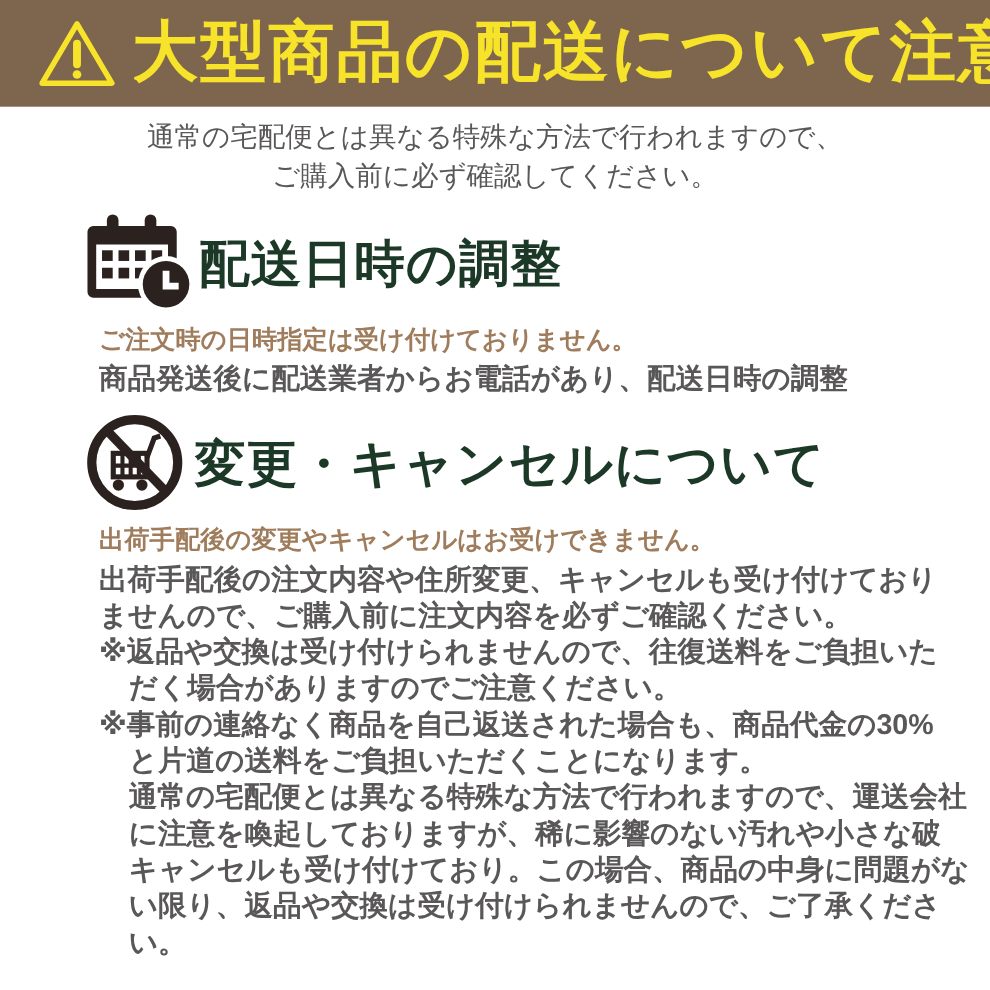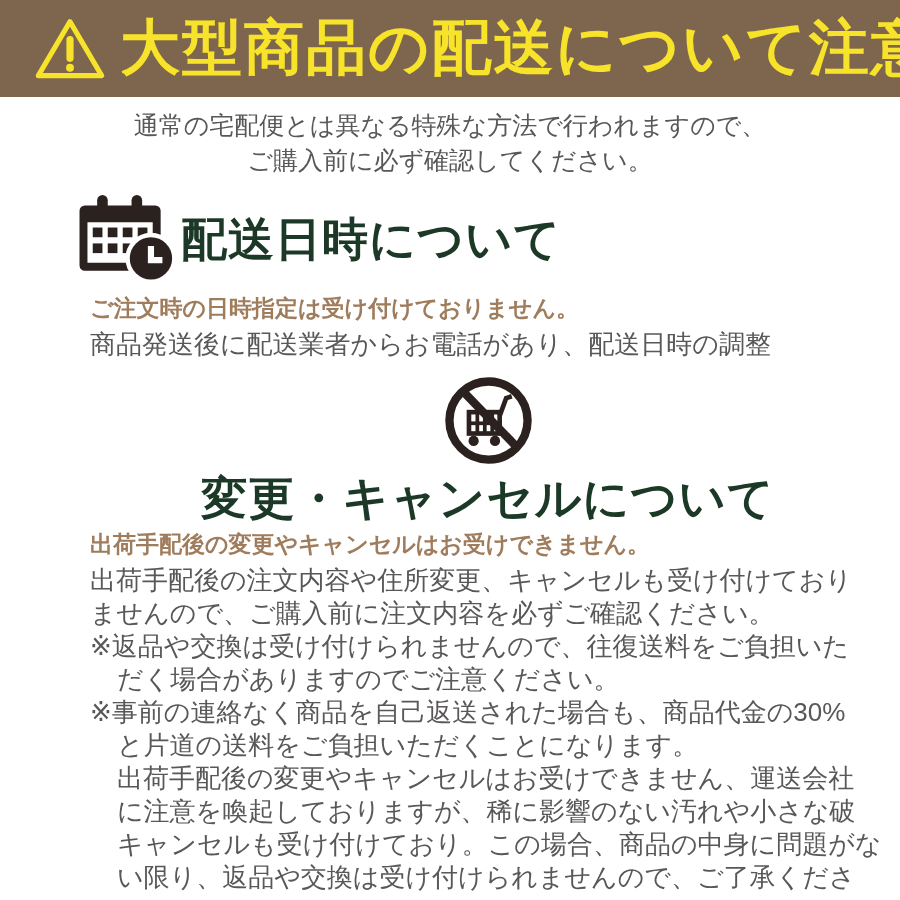--- a/index.html
+++ b/index.html
@@ -30,33 +30,33 @@
     font-weight:bold;font-size:60px;letter-spacing:2px;white-space:nowrap;
     line-height:1;padding-bottom:4px;
   }
   
   .intro{margin-top:11px;text-align:center;color:var(--body-gray);
     font-size:25px;line-height:35px;font-weight:400;}
   .intro div{white-space:nowrap;}
   
   .sec-head{display:flex;align-items:center;margin-left:76px;gap:8px;}
   .sec1 .sec-head{margin-top:15px;}
-  .sec2 .sec-head{margin-top:13px;flex-direction:column;}
+  .sec2 .sec-head{margin-top:13px;}
   .sec-icon{width:97px;height:92px;color:var(--icon-dark);flex:0 0 auto;}
   .sec-icon.cart{width:93px;height:93px;}
   .sec-heading{
     color:var(--heading-green);font-size:46px;font-weight:bold;
     letter-spacing:1px;white-space:nowrap;line-height:1;
   }
   .highlight{
     margin:8px 0 4px 90px;color:var(--highlight-brown);
     font-size:23px;font-weight:bold;white-space:nowrap;line-height:31px;
   }
   .body-lines{margin-left:90px;color:var(--body-gray);font-size:26px;line-height:33px;}
-  .body-lines .ln{white-space:nowrap;}
+  .body-lines .ln{white-space:nowrap;font-weight:bold;}
   .body-lines .ind{padding-left:27px;}
 </style>
 </head>
 <body>
 
 <div class="page">
 
   <header class="band">
     <svg class="warn-icon" viewBox="0 0 100 90" aria-hidden="true">
       <polygon points="50,7 94,82 6,82" fill="none" stroke="currentColor" stroke-width="7" stroke-linejoin="round"></polygon>
@@ -84,21 +84,21 @@
           <rect x="53" y="37" width="11" height="11"></rect>
           <rect x="70" y="37" width="11" height="11"></rect>
           <rect x="19" y="55" width="11" height="11"></rect>
           <rect x="36" y="55" width="11" height="11"></rect>
           <rect x="53" y="55" width="11" height="11"></rect>
         </g>
         <circle cx="85" cy="72" r="29" fill="#ffffff"></circle>
         <circle cx="85" cy="72" r="24" fill="currentColor"></circle>
         <path d="M85,58 v16 h13" fill="none" stroke="#ffffff" stroke-width="7" stroke-linecap="butt"></path>
       </svg>
-      <h2 class="sec-heading">配送日時について</h2>
+      <h2 class="sec-heading">配送日時の調整</h2>
     </div>
     <div class="highlight">ご注文時の日時指定は受け付けておりません。</div>
     <div class="body-lines">
       <div class="ln">商品発送後に配送業者からお電話があり、配送日時の調整</div>
     </div>
   </section>
 
   <section class="sec2">
     <div class="sec-head">
       <svg class="sec-icon cart" viewBox="0 0 100 100" aria-hidden="true">
@@ -118,21 +118,21 @@
       <h2 class="sec-heading">変更・キャンセルについて</h2>
     </div>
     <div class="highlight">出荷手配後の変更やキャンセルはお受けできません。</div>
     <div class="body-lines">
       <div class="ln">出荷手配後の注文内容や住所変更、キャンセルも受け付けており</div>
       <div class="ln">ませんので、ご購入前に注文内容を必ずご確認ください。</div>
       <div class="ln">※返品や交換は受け付けられませんので、往復送料をご負担いた</div>
       <div class="ln ind">だく場合がありますのでご注意ください。</div>
       <div class="ln">※事前の連絡なく商品を自己返送された場合も、商品代金の30%</div>
       <div class="ln ind">と片道の送料をご負担いただくことになります。</div>
-      <div class="ln ind">出荷手配後の変更やキャンセルはお受けできません、運送会社</div>
+      <div class="ln ind">通常の宅配便とは異なる特殊な方法で行われますので、運送会社</div>
       <div class="ln ind">に注意を喚起しておりますが、稀に影響のない汚れや小さな破</div>
       <div class="ln ind">キャンセルも受け付けており。この場合、商品の中身に問題がな</div>
       <div class="ln ind">い限り、返品や交換は受け付けられませんので、ご了承くださ</div>
       <div class="ln ind">い。</div>
     </div>
   </section>
 
 </div>
 
 </body></html>

